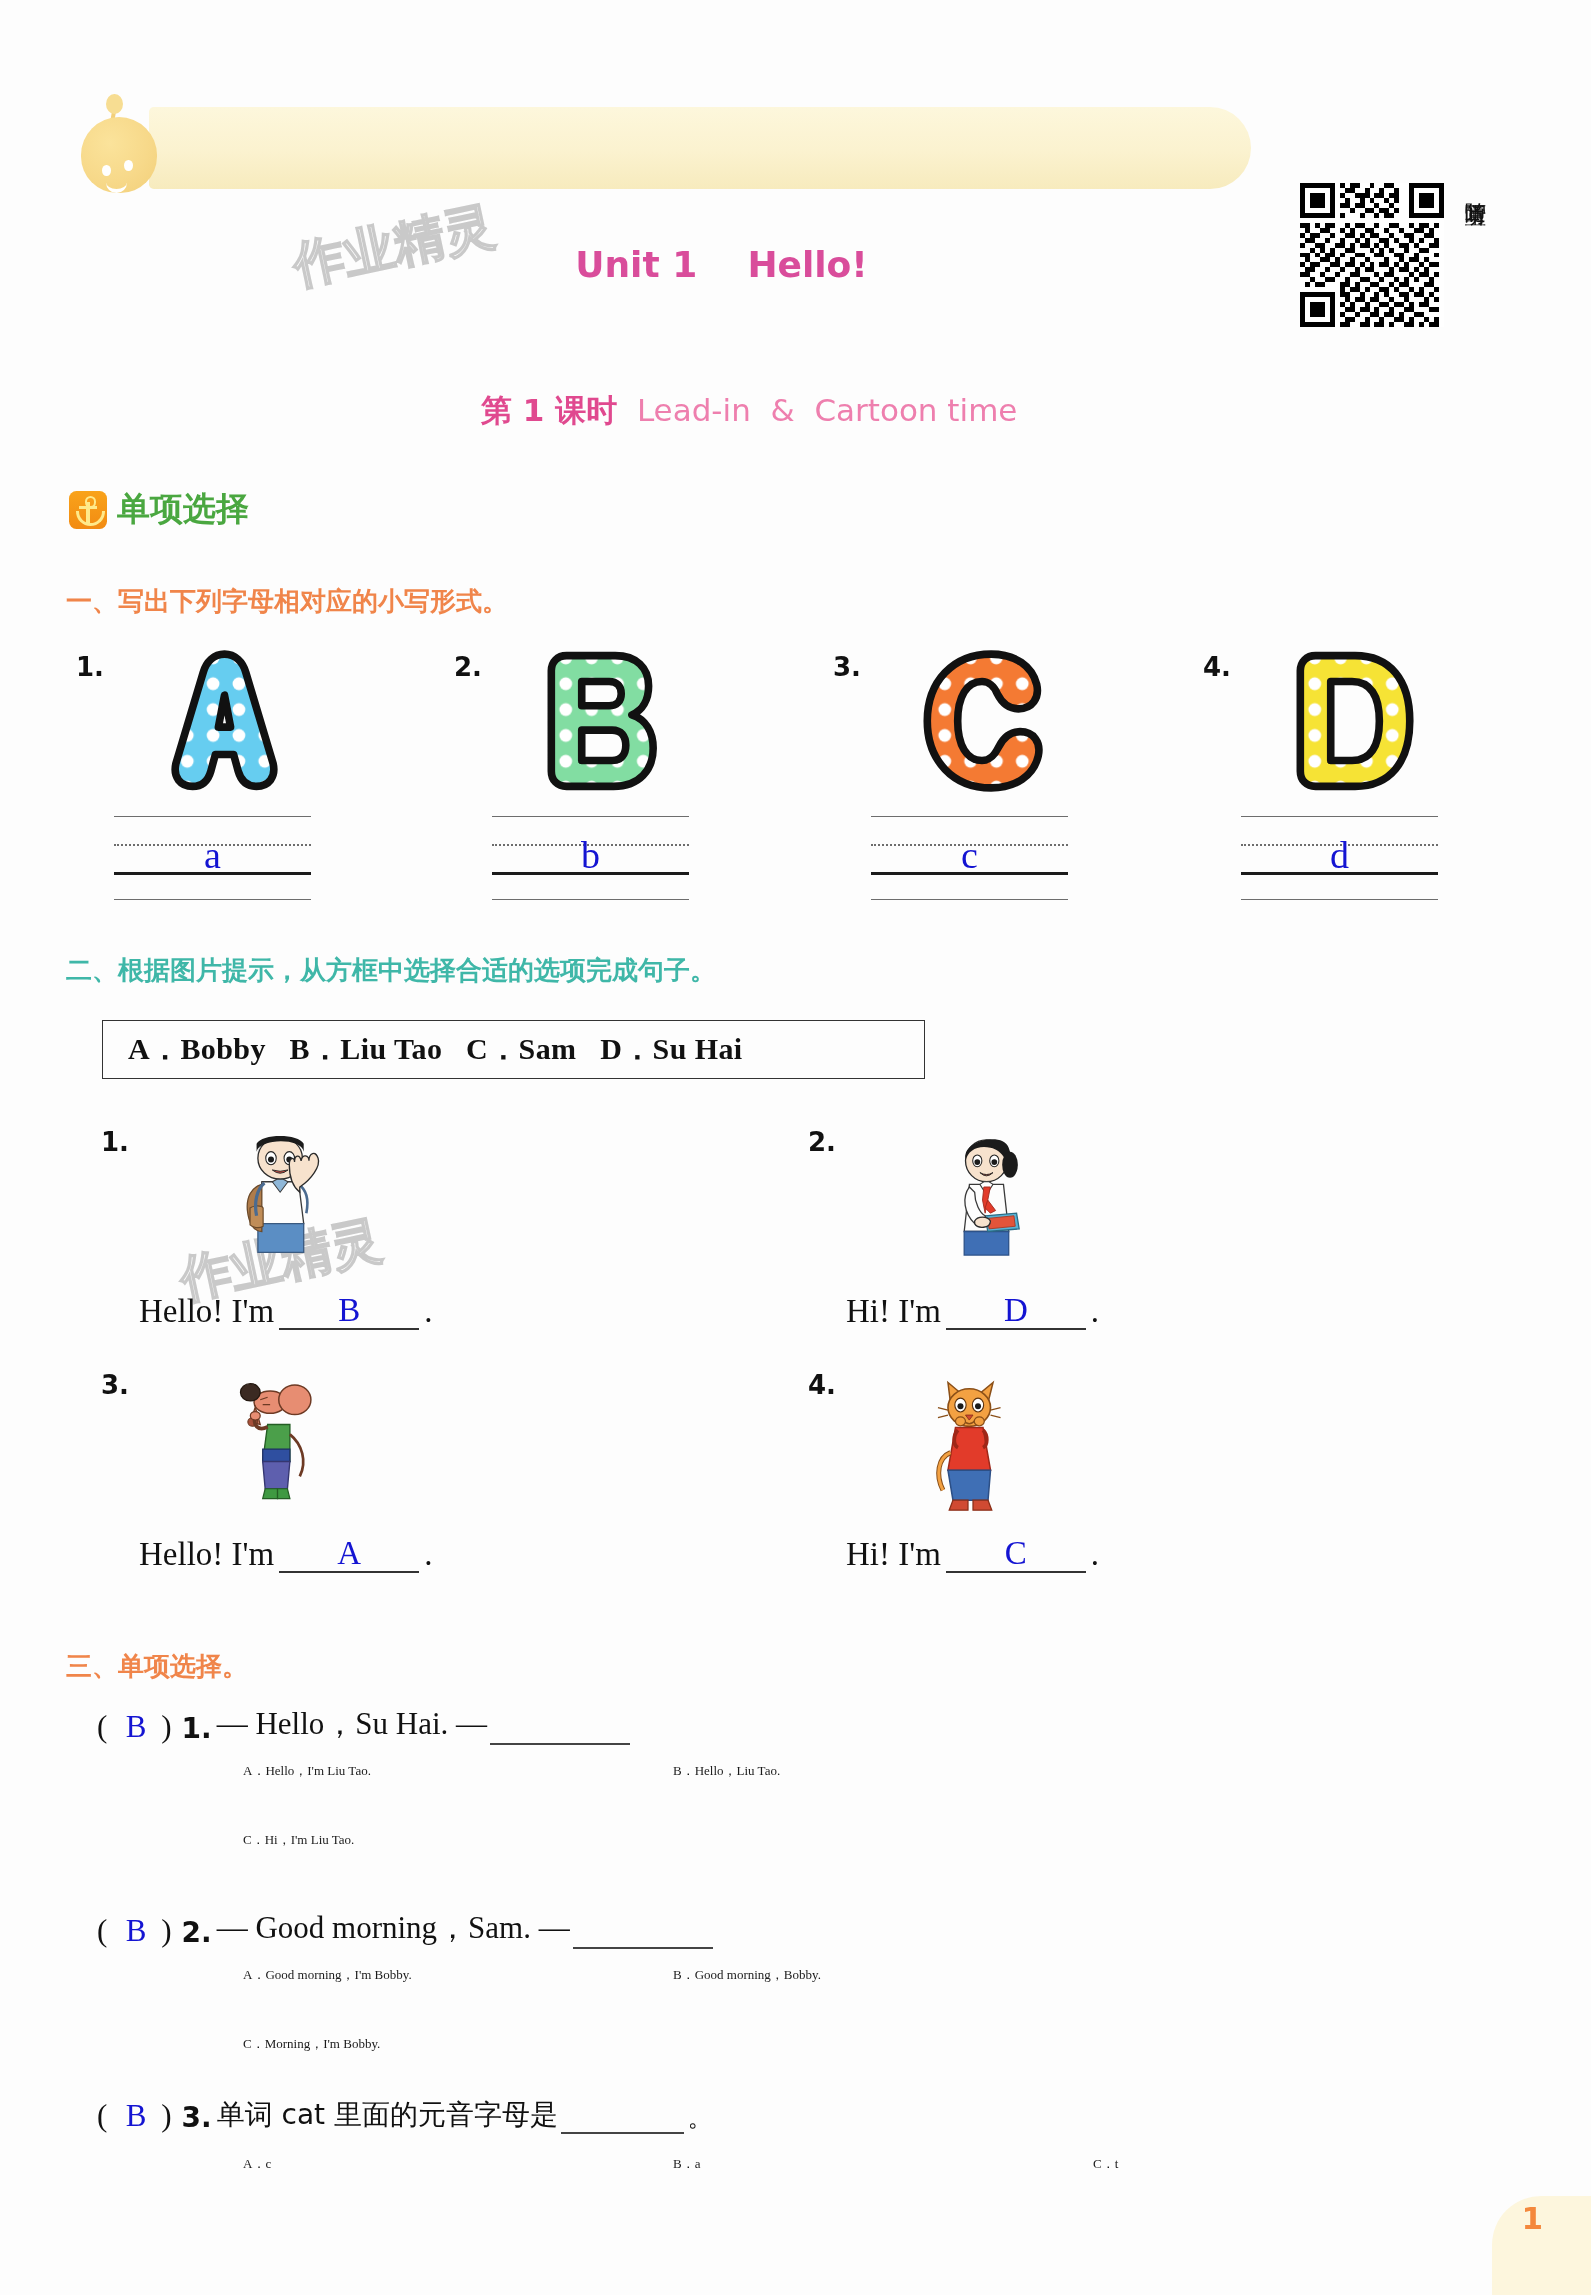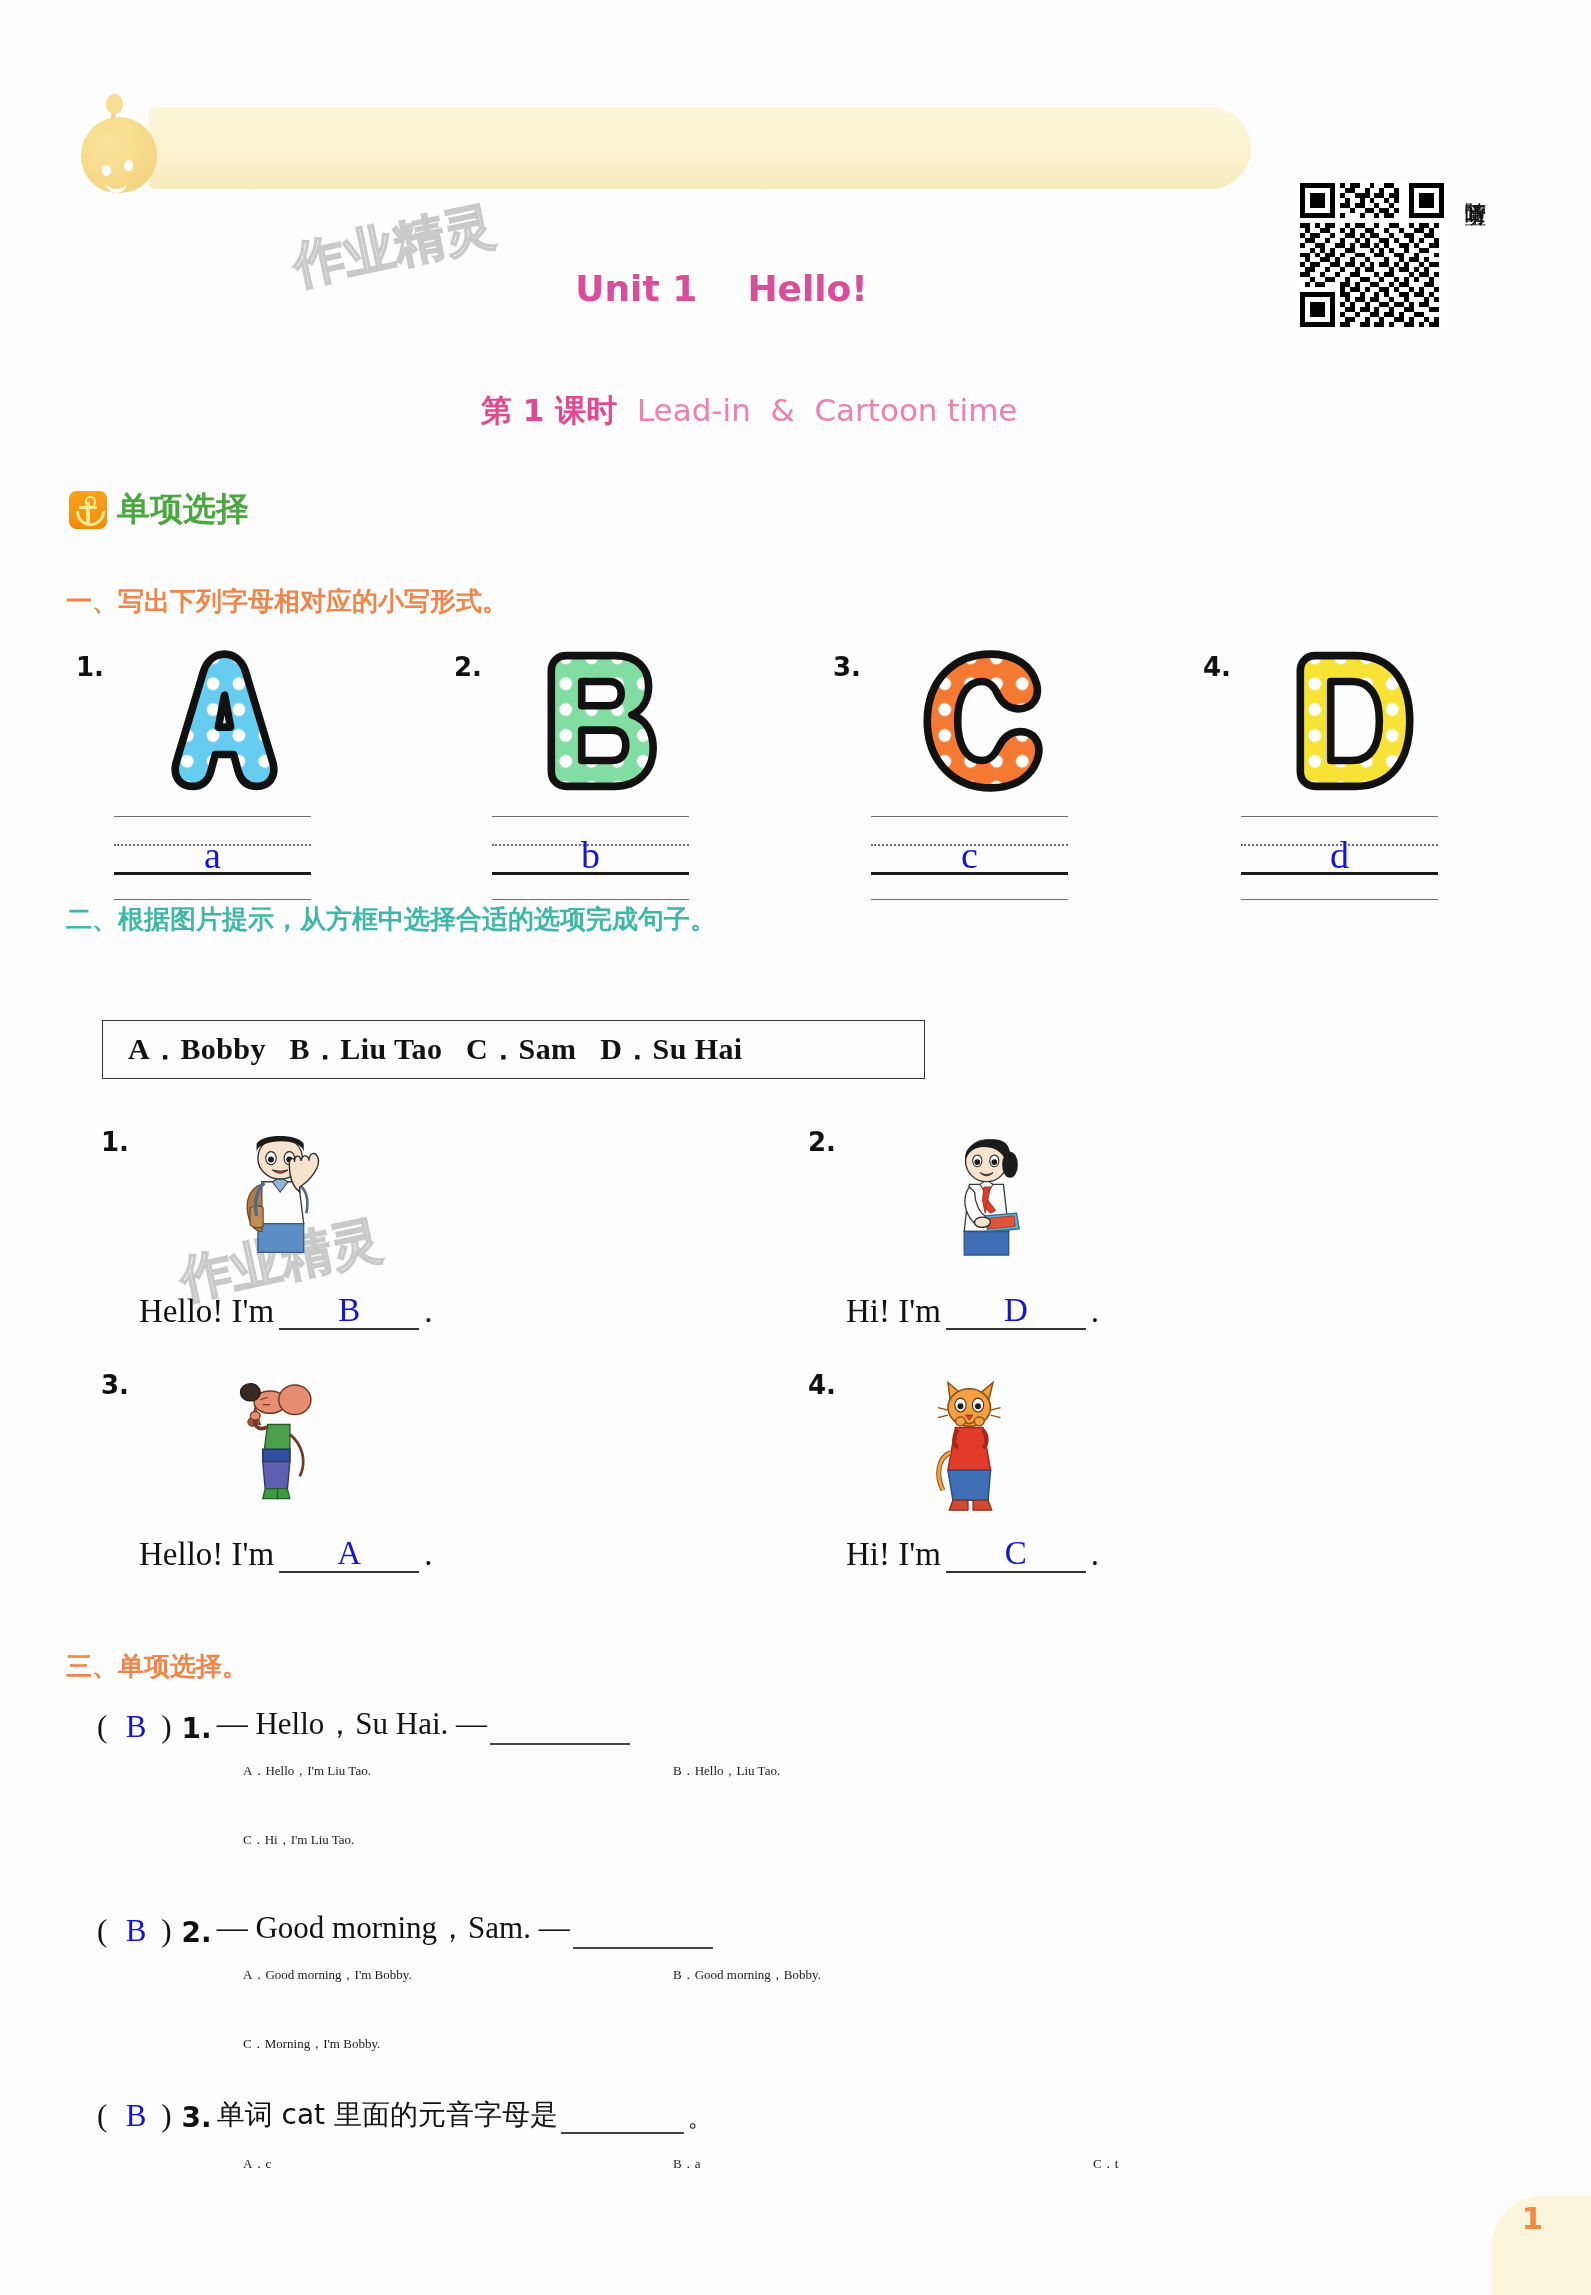--- a/index.html
+++ b/index.html
@@ -141,21 +141,20 @@
     left: 0;
     right: 0;
     top: 244px;
     text-align: center;
     font-family: "DejaVu Sans", sans-serif;
     font-size: 36px;
     font-weight: 700;
     color: #d94d9b;
     white-space: pre;
     padding-right: 148px;
-    margin-top: 24px;
   }
   .lesson-line {
     position: absolute;
     left: 0;
     right: 0;
     top: 354px;
     text-align: center;
     font-family: "DejaVu Sans", sans-serif;
     font-size: 31px;
     color: #e8699f;
@@ -240,21 +239,21 @@
   
   .instr {
     position: absolute;
     font-family: "DejaVu Sans", sans-serif;
     font-size: 26px;
     font-weight: 700;
     white-space: nowrap;
     margin-top: 8px;
   }
   .instr-1 { left: 66px; top: 576px; color: #f0854a; }
-  .instr-2 { left: 66px; top: 894px; color: #3fb7a8; }
+  .instr-2 { left: 66px; top: 945px; color: #3fb7a8; }
   .instr-3 { left: 66px; top: 1641px; color: #f0854a; }
 
   
   .letters-row {
     position: absolute;
     left: 0;
     top: 650px;
     width: 1591px;
     height: 263px;
   }

